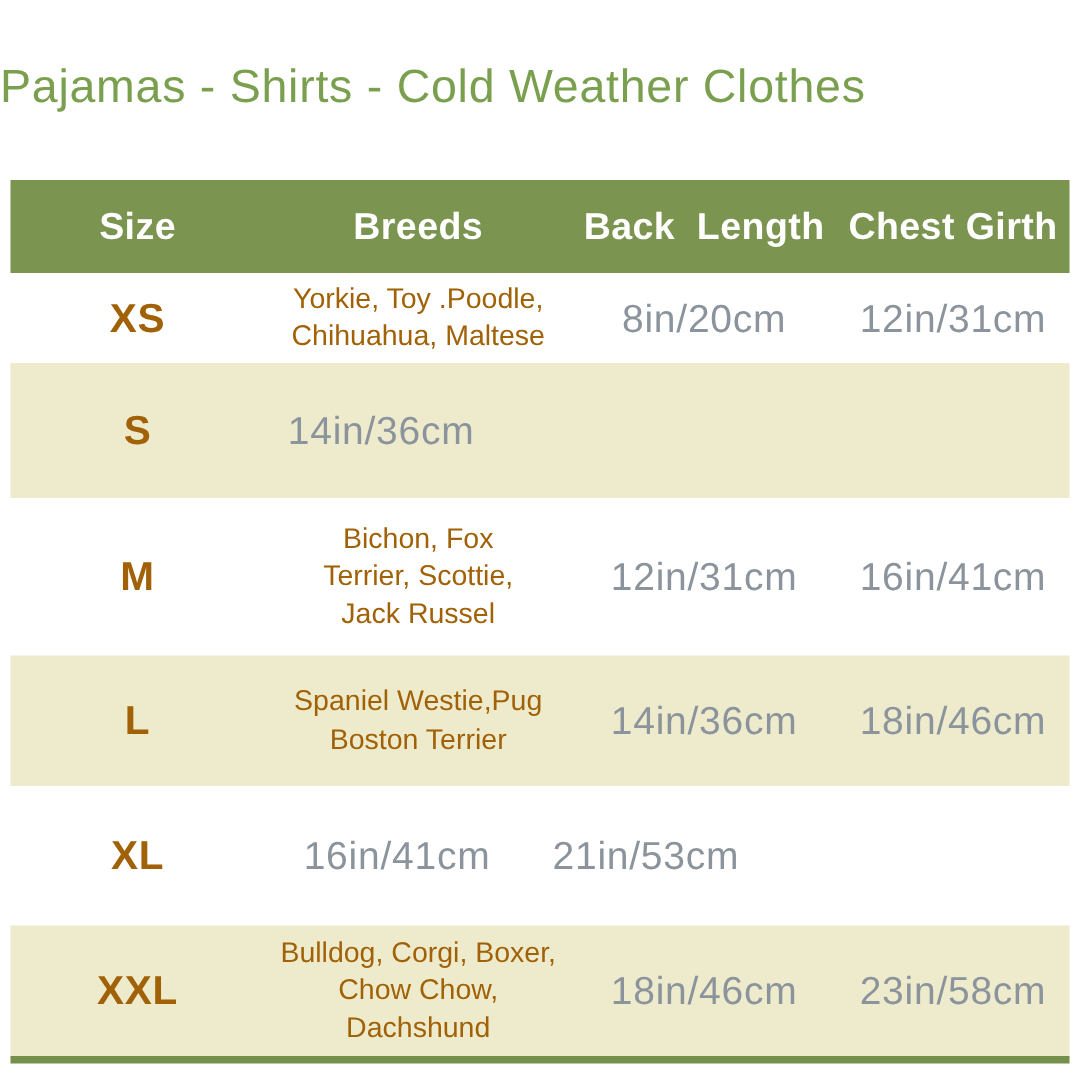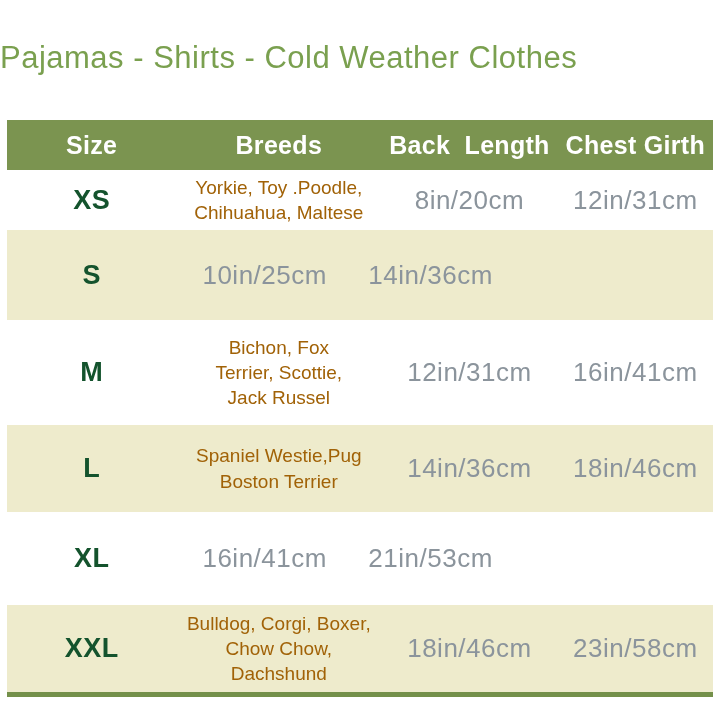--- a/index.html
+++ b/index.html
@@ -26,21 +26,21 @@
     margin: 44px 7px 0 7px;
     width: 706px;
   }
   .row {
     display: flex;
     align-items: center;
     width: 100%;
   }
   .header-row {
     background: #7b9450;
-    height: 50px;
+    height: 62px;
   }
   .cell {
     display: flex;
     align-items: center;
     justify-content: center;
     text-align: center;
     height: 100%;
   }
   .col-size  { width: 24%; }
   .col-breeds{ width: 29%; }
@@ -51,21 +51,21 @@
     font-weight: bold;
     font-size: 25px;
     letter-spacing: 0.3px;
     white-space: pre-wrap;
   }
   .row-white { background: #ffffff; }
   .row-cream { background: #eeebcc; }
   .size-label {
     font-size: 27px;
     font-weight: bold;
-    color: #14532d;
+    color: #a16207;
     letter-spacing: 0.5px;
   }
   .breeds-text {
     font-size: 19px;
     line-height: 1.33;
     color: #a16207;
     white-space: pre-line;
   }
   .measure {
     font-size: 26px;
@@ -97,21 +97,20 @@
     <div class="row row-white" style="height:60px">
       <div class="cell col-size size-label">XS</div>
       <div class="cell col-breeds breeds-text">Yorkie, Toy .Poodle,
 Chihuahua, Maltese</div>
       <div class="cell col-back measure">8in/20cm</div>
       <div class="cell col-chest measure">12in/31cm</div>
     </div>
 
     <div class="row row-cream" style="height:90px">
       <div class="cell col-size size-label">S</div>
-      <div class="cell col-back measure">10in/25cm</div>
       <div class="cell col-chest measure">14in/36cm</div>
     </div>
 
     <div class="row row-white" style="height:105px">
       <div class="cell col-size size-label">M</div>
       <div class="cell col-breeds breeds-text">Bichon, Fox
 Terrier, Scottie,
 Jack Russel</div>
       <div class="cell col-back measure">12in/31cm</div>
       <div class="cell col-chest measure">16in/41cm</div>

